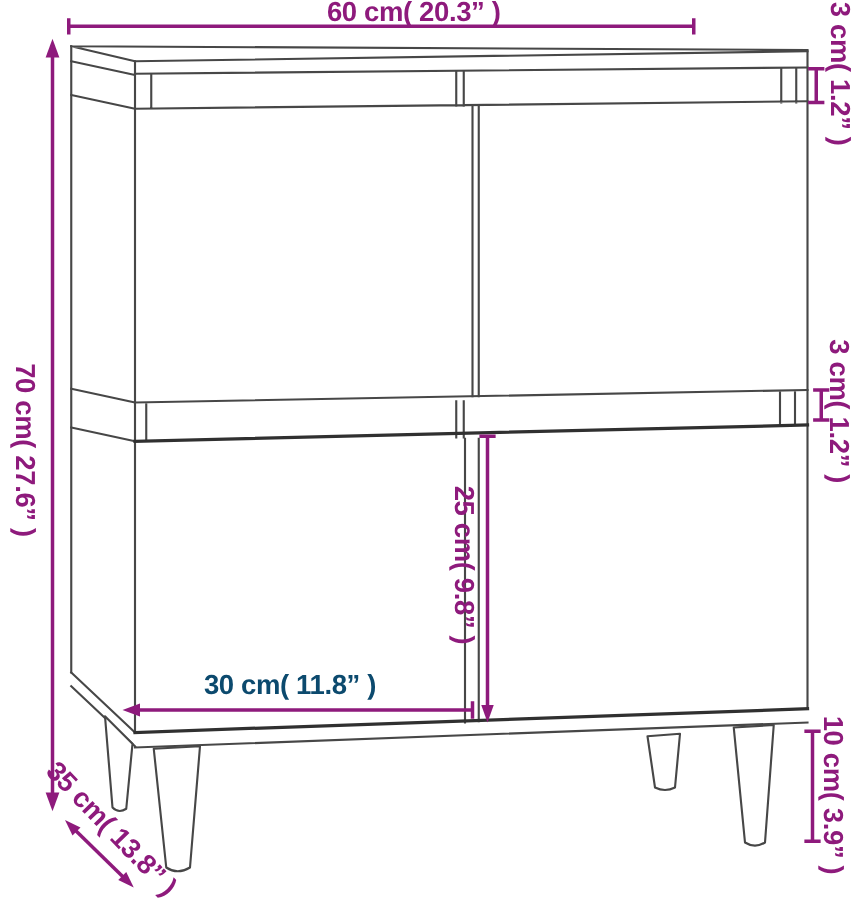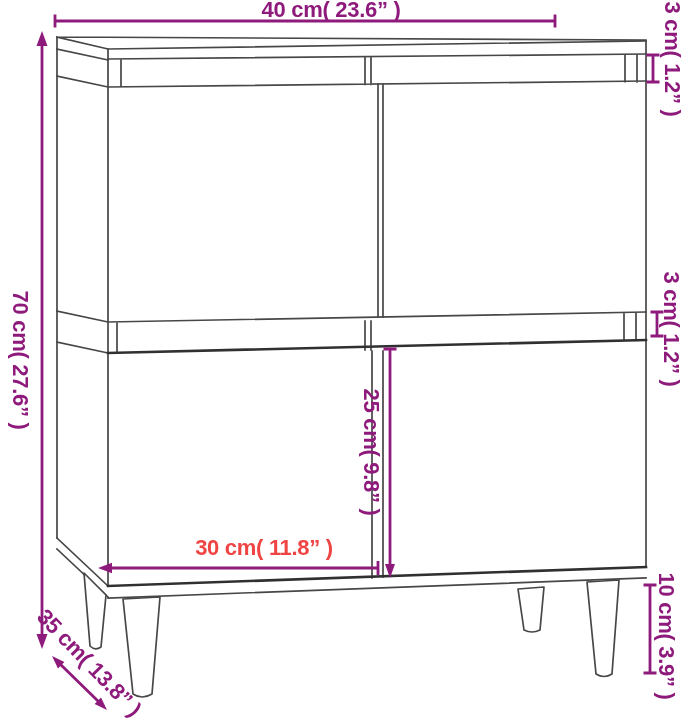--- a/index.html
+++ b/index.html
@@ -81,29 +81,29 @@
       <polygon stroke="none" points="98,568 112,562.8 112,573.2"></polygon>
 
       <path fill="none" d="M58,662 L101,704"></path>
       <polygon stroke="none" points="52,656 64.4,662 58,668.4"></polygon>
       <polygon stroke="none" points="107,710 101,697.6 94.6,704"></polygon>
 
       <path fill="none" d="M650,585 L650,673 M643.5,585 L656.5,585 M643.5,673 L656.5,673"></path>
     </g>
   </svg>
 
-  <div class="dim-label" style="left: 331px; top: 10px; color: rgb(142, 26, 124);">40 cm( 23.6” )</div>
+  <div class="dim-label" style="left: 331px; top: 10px; color: rgb(142, 26, 124);">60 cm( 20.3” )</div>
 
   <div class="dim-label rot90" style="left: 672px; top: 59px; color: rgb(142, 26, 124);">3 cm( 1.2” )</div>
 
   <div class="dim-label rot90" style="left: 20px; top: 360px; color: rgb(142, 26, 124);">70 cm( 27.6” )</div>
 
   <div class="dim-label rot90" style="left: 671px; top: 329px; color: rgb(142, 26, 124);">3 cm( 1.2” )</div>
 
   <div class="dim-label rot90" style="left: 371px; top: 452px; color: rgb(142, 26, 124);">25 cm( 9.8” )</div>
 
-  <div class="dim-label" style="left: 264px; top: 548px; color: #ef4444;">30 cm( 11.8” )</div>
+  <div class="dim-label" style="left: 232px; top: 548px; color: #0c4a6e;">30 cm( 11.8” )</div>
 
   <div class="dim-label rot46" style="left: 89px; top: 663px; color: rgb(142, 26, 124);">35 cm( 13.8” )</div>
 
   <div class="dim-label rot90" style="left: 666px; top: 636px; color: rgb(142, 26, 124);">10 cm( 3.9” )</div>
 
 </div>
 
 </body></html>

